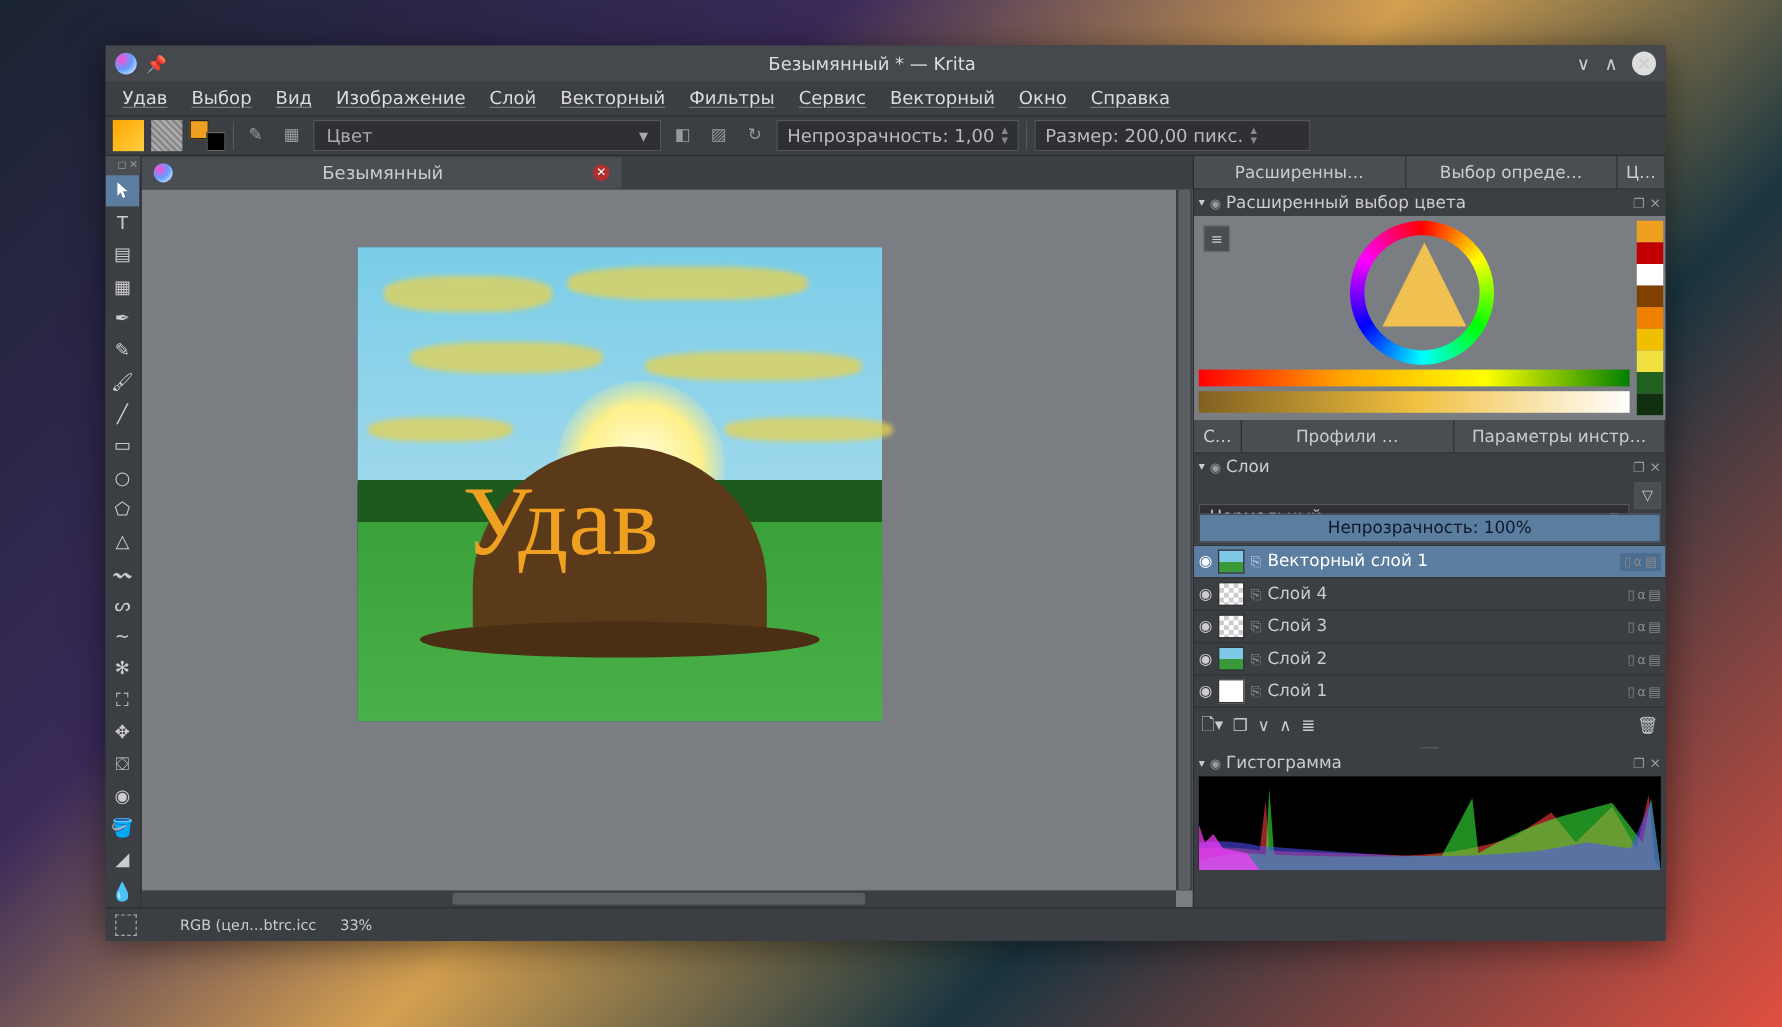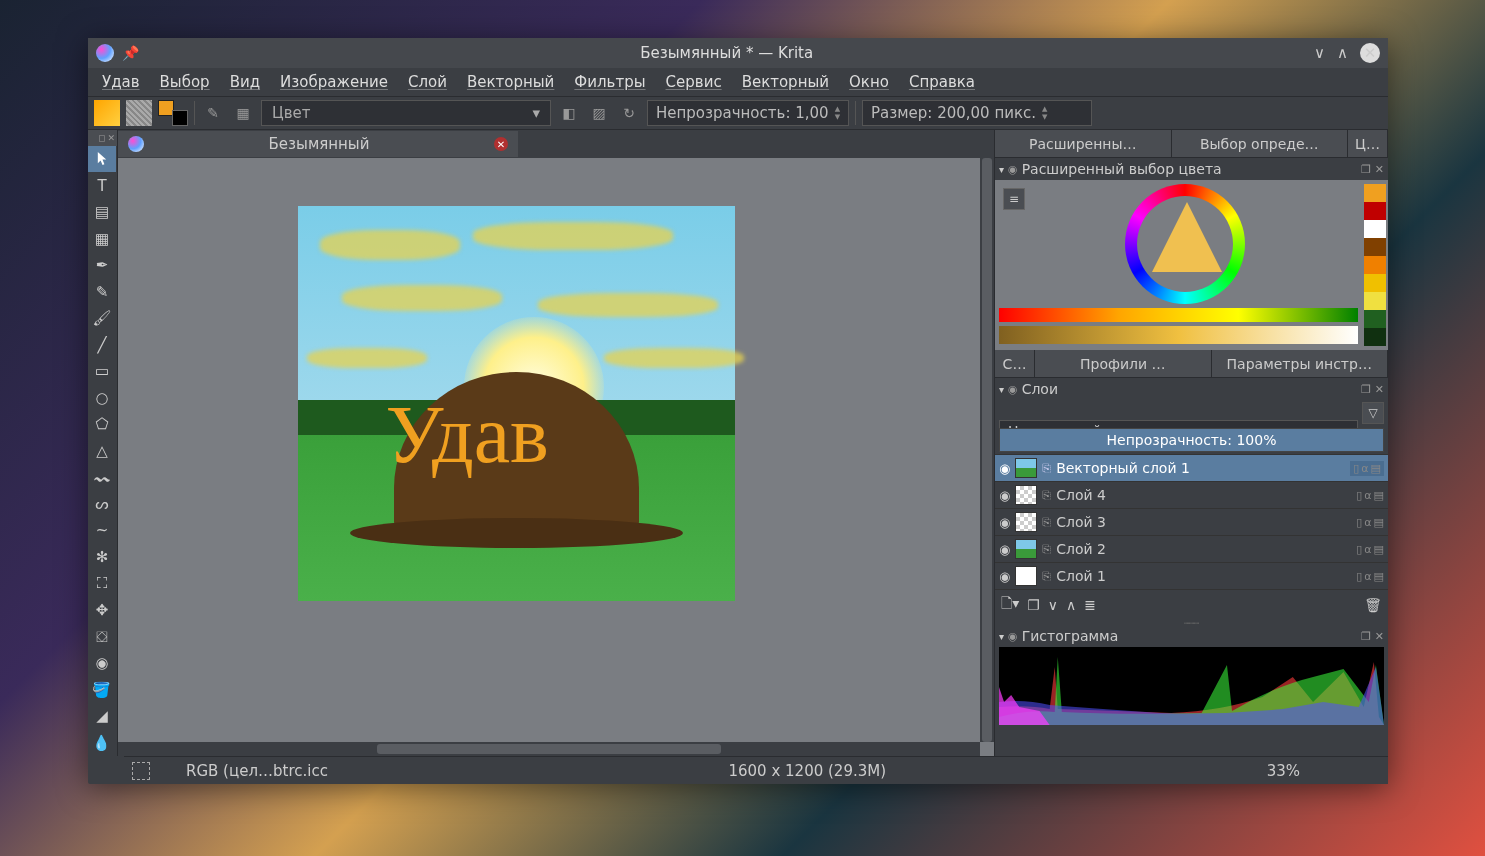--- a/index.html
+++ b/index.html
@@ -66,37 +66,37 @@
 .color-selector .wheel::after { content: ''; position: absolute; inset: 12px; border-radius: 50%; background: #7a7d82; }
 .color-selector .triangle { position: absolute; left: 157px; top: 22px; width: 0; height: 0; border-left: 35px solid transparent; border-right: 35px solid transparent; border-bottom: 70px solid #f0c050; z-index: 2; }
 .color-selector .hue-bar { position: absolute; left: 4px; top: 128px; right: 30px; height: 14px; background: linear-gradient(to right, red, orange, yellow, green); }
 .color-selector .sat-bar { position: absolute; left: 4px; top: 146px; right: 30px; height: 18px; background: linear-gradient(to right, #806020, #f0c040, #fff); }
 .color-selector .swatches { position: absolute; right: 2px; top: 4px; width: 22px; bottom: 4px; display: flex; flex-direction: column; }
 .color-selector .swatches div { width: 100%; flex: 1; }
 .layers-panel { display: flex; flex-direction: column; }
 .layer-mode { display: flex; height: 26px; align-items: center; padding: 0 4px; gap: 4px; }
 .layer-mode .combo { flex: 1; background: #2e3035; border: 1px solid #555; height: 22px; color: #ccc; padding: 0 8px; display: flex; align-items: center; font-size: 14px; justify-content: space-between; margin-top: 36px; }
 .layer-mode .filter-btn { width: 22px; height: 22px; background: #4a4d52; border: 1px solid #555; color: #ccc; font-size: 12px; display:flex; align-items:center; justify-content:center; }
-.layer-opacity { height: 24px; margin: 2px 4px; background: #5a7da0; color: #ffffff; display: flex; align-items: center; justify-content: center; font-size: 14px; border: 1px solid #444; }
+.layer-opacity { height: 24px; margin: 2px 4px; background: #5a7da0; color: #0f172a; display: flex; align-items: center; justify-content: center; font-size: 14px; border: 1px solid #444; }
 .layer-list { display: flex; flex-direction: column; }
 .layer-row { height: 27px; display: flex; align-items: center; padding: 0 4px; gap: 5px; color: #ccc; font-size: 14px; border-top: 1px solid #333; }
 .layer-row.selected { background: #5a7da0; color: #fff; }
 .layer-row .eye { font-size: 13px; }
 .layer-row .thumb { width: 22px; height: 20px; background: #fff; border: 1px solid #333; }
 .layer-row .thumb.trans { background: repeating-conic-gradient(#ccc 0 25%, #fff 0 50%) 0 0/8px 8px; }
 .layer-row .thumb.img { background: linear-gradient(#7ec8e8 50%, #3a9a3a 50%); }
 .layer-row .type-icon { font-size: 11px; color: #999; }
 .layer-row.selected .type-icon { color: #cce; }
 .layer-row .name { flex: 1; }
 .layer-row .lock-icons { display: flex; gap: 2px; font-size: 11px; color: #888; }
 .layer-row.selected .lock-icons { background: #4a6d90; padding: 1px 3px; }
 .layer-btns { height: 30px; display: flex; align-items: center; padding: 0 6px; gap: 8px; color: #ccc; font-size: 14px; border-top: 1px solid #333; }
 .layer-btns .spacer { flex: 1; }
 .histogram { height: 78px; background: #000; margin: 0 4px; position: relative; overflow: hidden; }
-.statusbar { height: 28px; background: #3b3e43; display: flex; align-items: center; color: #ccc; font-size: 15px; padding: 0 8px; border-top: 1px solid #2a2c30; margin-left: 36px; }
+.statusbar { height: 28px; background: #3b3e43; display: flex; align-items: center; color: #ccc; font-size: 12px; padding: 0 8px; border-top: 1px solid #2a2c30; }
 .statusbar .sel-icon { width: 18px; height: 18px; border: 1px dashed #aaa; margin-right: 16px; }
 .statusbar .sb-item { padding: 0 20px; }
 .statusbar .sb-center { flex:1; text-align:center; }
 .statusbar .sb-right { text-align:right; padding-right: 80px; }
 svg.hist { width: 100%; height: 100%; }
 </style>
 </head>
 <body>
 
 <div class="window">
@@ -370,17 +370,16 @@
           <path fill="rgba(255,60,255,0.7)" d="M0,78 L0,40 L5,55 L12,48 L20,60 L30,62 L40,64 L50,78 Z"></path>
         </svg>
       </div>
     </div>
 
   </div>
 
   <div class="statusbar">
     <div class="sel-icon"></div>
     <div class="sb-item">RGB (цел…btrc.icc</div>
-    <div class="sb-center">1600 x 1200 (29.3M)</div>
     <div class="sb-right">33%</div>
   </div>
 
 </div>
 
 </body></html>

